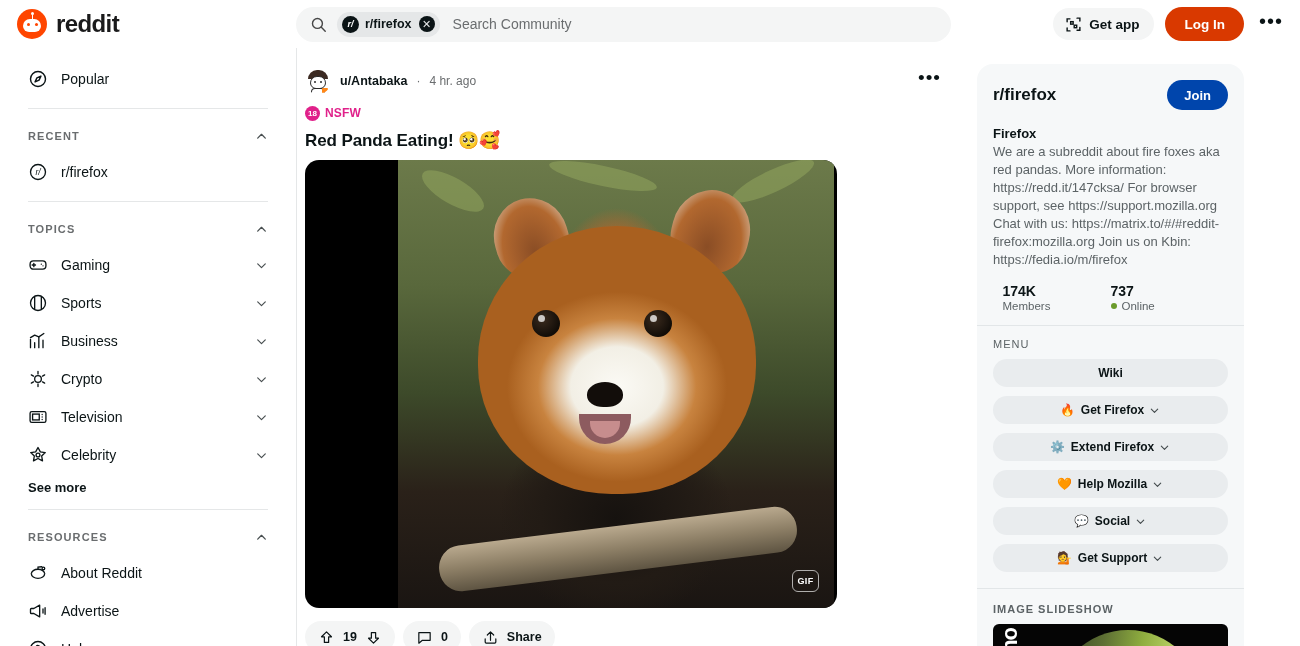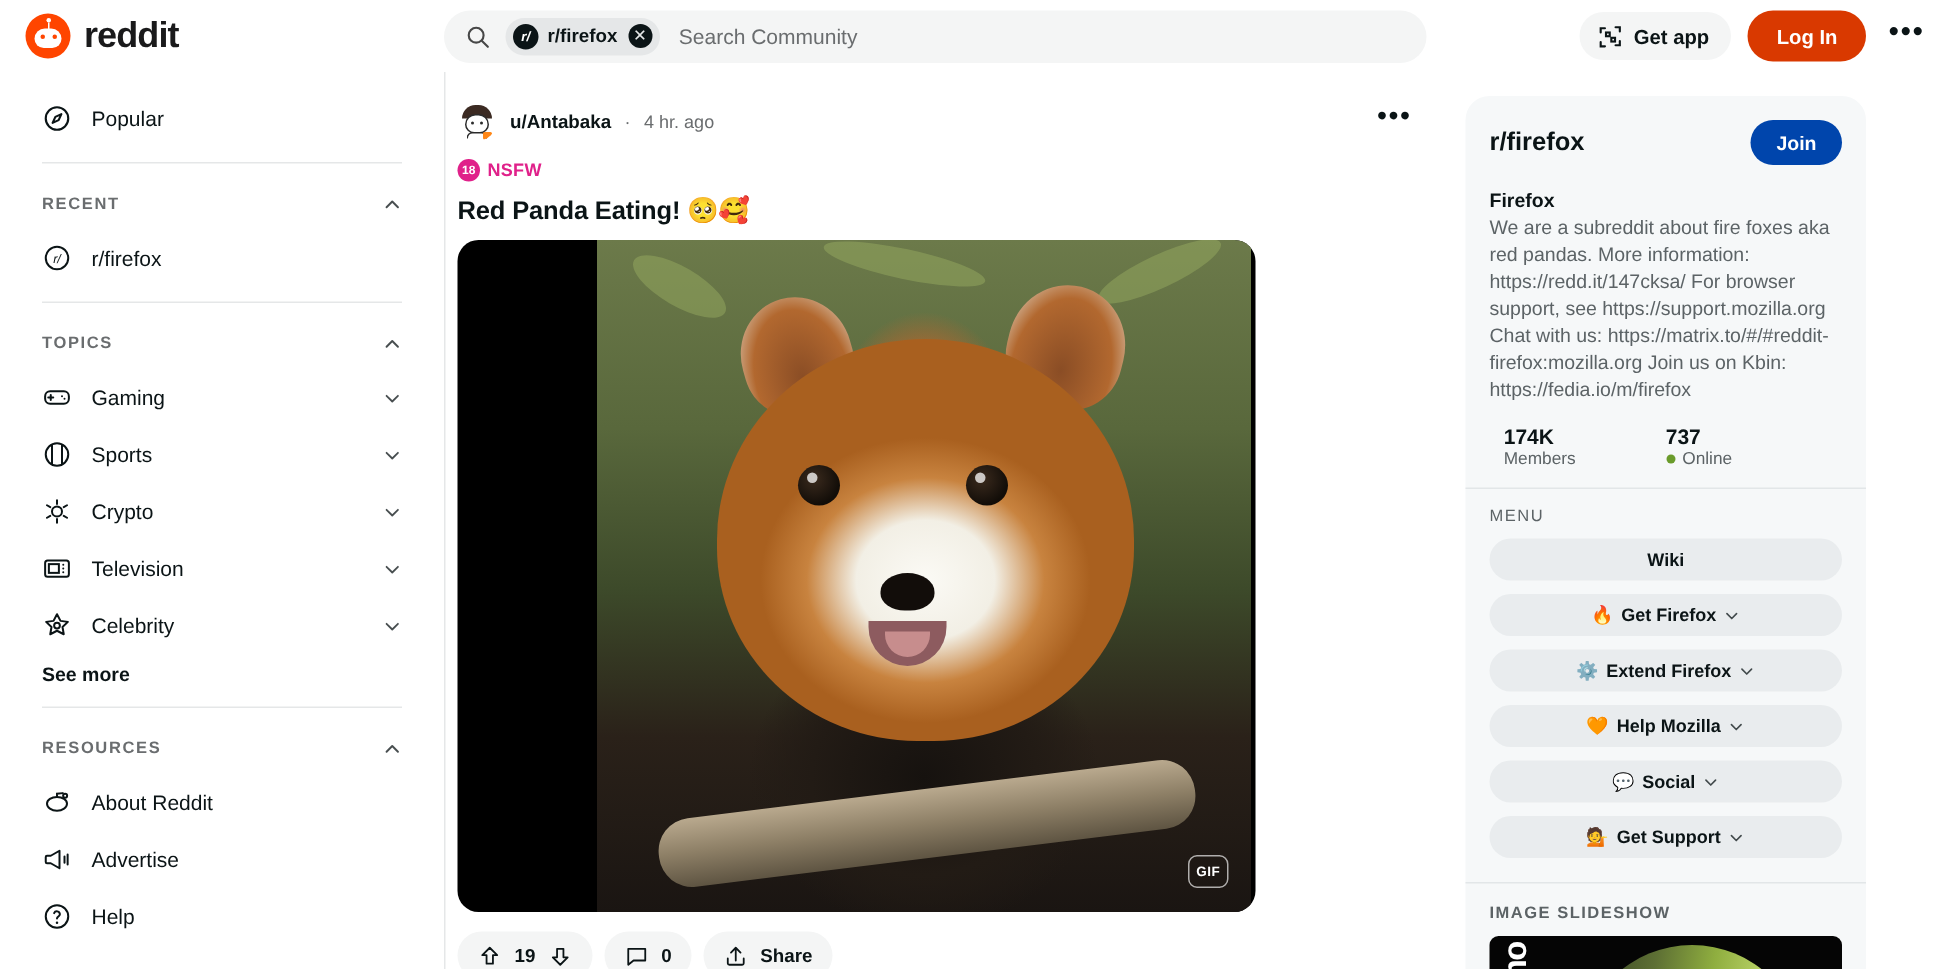--- a/index.html
+++ b/index.html
@@ -444,20 +444,30 @@
       <svg class="ico" viewBox="0 0 24 24" fill="none" stroke="#0b1416" stroke-width="1.6">
         <circle cx="12" cy="12" r="9"></circle>
           <path d="M8 4.2v15.6M16 4.2v15.6"></path>
       </svg>
       <span class="nav-label">Sports</span>
       <svg class="chev" viewBox="0 0 24 24" fill="none" stroke="#0b1416" stroke-width="2.2">
         <path d="M5 9l7 7 7-7" stroke-linecap="round" stroke-linejoin="round"></path>
       </svg>
     </div>
 
+    <div class="nav-item">
+      <svg class="ico" viewBox="0 0 24 24" fill="none" stroke="#0b1416" stroke-width="1.6">
+        <path d="M3 20V10M8 20v-6M13 20V7M18 20v-9" stroke-linecap="round"></path>
+        <path d="M3 8l5-3 5 2 6-4" stroke-linecap="round" stroke-linejoin="round"></path>
+      </svg>
+      <span class="nav-label">Business</span>
+      <svg class="chev" viewBox="0 0 24 24" fill="none" stroke="#0b1416" stroke-width="2.2">
+        <path d="M5 9l7 7 7-7" stroke-linecap="round" stroke-linejoin="round"></path>
+      </svg>
+    </div>
 
     <div class="nav-item">
       <svg class="ico" viewBox="0 0 24 24" fill="none" stroke="#0b1416" stroke-width="1.6">
         <circle cx="12" cy="12" r="4"></circle>
         <path d="M12 3v3M12 18v3M4 7l2.6 1.5M17.4 15.5L20 17M4 17l2.6-1.5M17.4 8.5L20 7" stroke-linecap="round"></path>
       </svg>
       <span class="nav-label">Crypto</span>
       <svg class="chev" viewBox="0 0 24 24" fill="none" stroke="#0b1416" stroke-width="2.2">
         <path d="M5 9l7 7 7-7" stroke-linecap="round" stroke-linejoin="round"></path>
       </svg>

